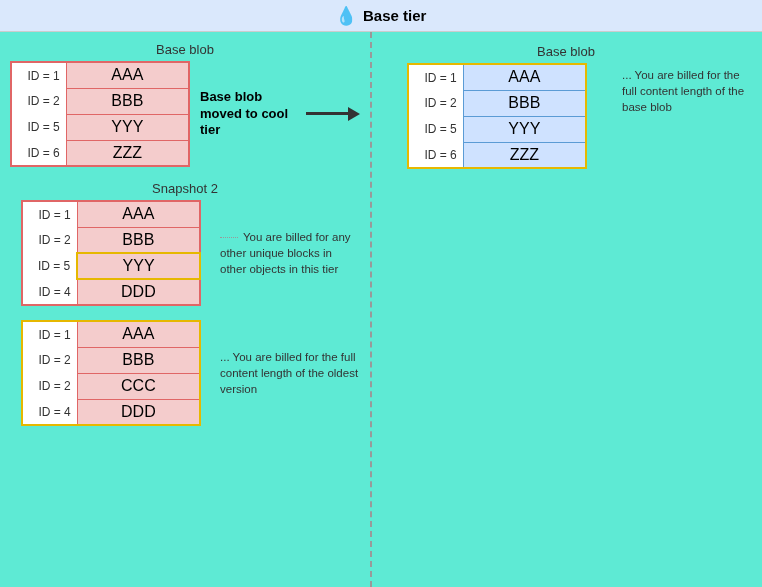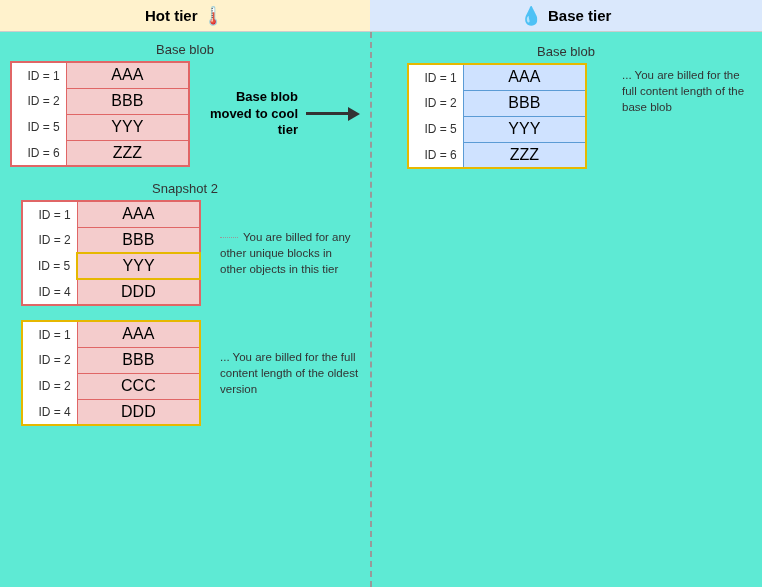--- a/index.html
+++ b/index.html
@@ -128,24 +128,20 @@
     }
     .snowflake-icon {
       font-size: 18px;
       margin-right: 5px;
     }
   </style>
 </head>
 <body>
 
 <div class="header">
-  <div class="header-hot">
-    <span>Hot tier</span>
-    <span class="thermometer-icon">🌡️</span>
-  </div>
   <div class="header-cool">
     <span class="snowflake-icon">💧</span>
     <span>Base tier</span>
   </div>
 </div>
 
 <div class="divider"></div>
 
 <div class="main-content">
 
@@ -170,21 +166,21 @@
               <td class="val-cell-pink">YYY</td>
             </tr>
             <tr>
               <td class="id-cell">ID = 6</td>
               <td class="val-cell-pink">ZZZ</td>
             </tr>
           </tbody>
             </table>
         </div>
 
-        <div style="display:flex; align-items:center; margin-left:10px;text-align:right;">
+        <div style="display:flex; align-items:center; margin-left:10px;">
           <div style="font-weight:bold; font-size:13px; max-width:110px; line-height:1.3; margin-right:8px;">Base blob moved to cool tier</div>
           <div style="display:flex; align-items:center;">
             <div style="width:42px; height:3px; background:#333;"></div>
             <div style="width:0;height:0;border-top:7px solid transparent;border-bottom:7px solid transparent;border-left:12px solid #333;"></div>
           </div>
         </div>
       </div>
     </div>
 
     <div class="blob-group" style="margin-top:8px;">

